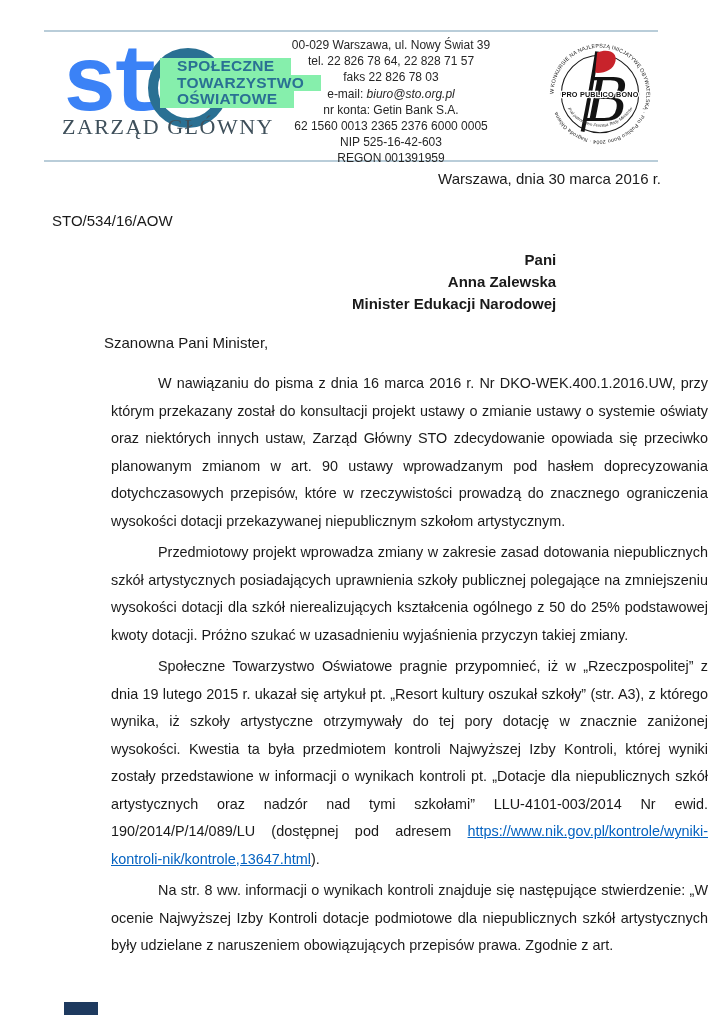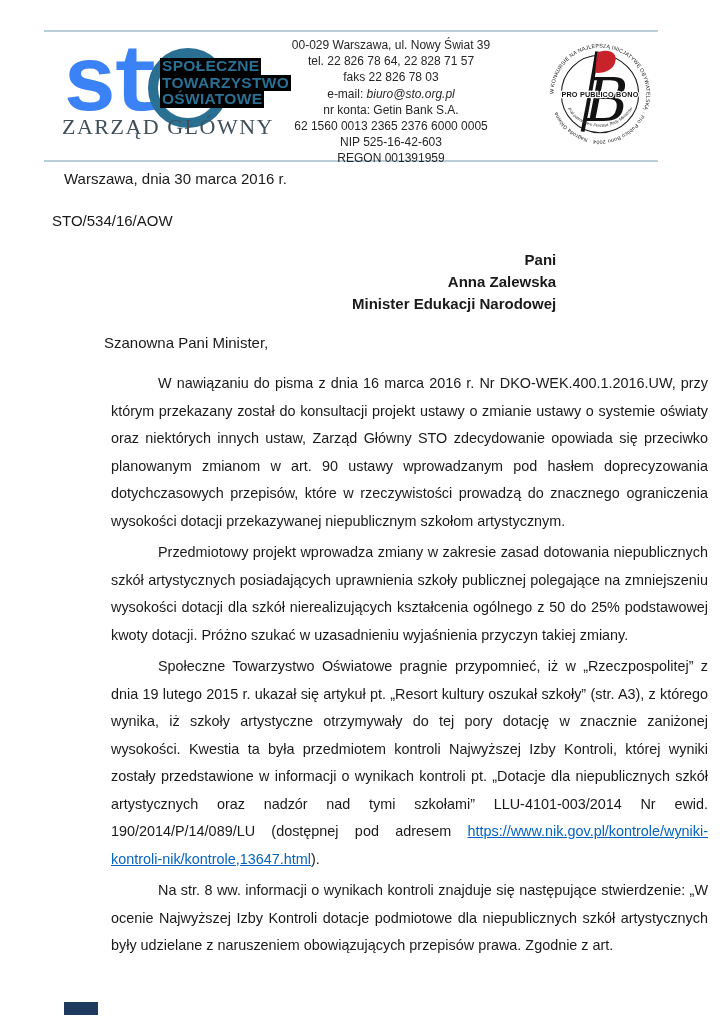--- a/index.html
+++ b/index.html
@@ -25,39 +25,39 @@
   }
   .logo-ring{
     position:absolute;left:148px;top:48px;
     width:60px;height:60px;border:10px solid #2a7093;border-radius:50%;
   }
   .logo-org{
     position:absolute;left:160px;top:58px;
     font-weight:bold;font-size:15.5px;line-height:16.5px;
     letter-spacing:.3px;color:#2a7093;white-space:nowrap;
   }
-  .logo-org span{display:inline-block;background:#000000;padding:0 2px;}
+  .logo-org span{display:inline-block;background:#86efac;padding:0 17px;}
   .logo-division{
     position:absolute;left:62px;top:114px;
     font-family:"Liberation Serif",serif;
     font-size:22px;letter-spacing:1.5px;color:#3f505b;white-space:nowrap;text-align:center;
   }
 
   
   .contact{
     position:absolute;left:271px;top:37px;width:240px;
     text-align:center;font-size:12px;line-height:16.2px;color:#262626;
   }
   .contact .em{font-style:italic;}
 
   
   .seal{position:absolute;left:542px;top:36px;width:116px;height:116px;}
 
   
-  .dateline{position:absolute;left:64px;top:170px;width:597px;text-align:left;font-size:15px;}
+  .dateline{position:absolute;left:64px;top:170px;width:597px;text-align:right;font-size:15px;}
   .reference{position:absolute;left:52px;top:212px;font-size:15px;}
   .recipient{position:absolute;left:352px;top:249px;font-size:15px;line-height:22px;font-weight:bold;text-align:right;}
   .salutation{position:absolute;left:64px;top:334px;font-size:15px;margin-left:40px;}
   .body{
     position:absolute;left:64px;top:370px;width:597px;
     font-size:14.4px;line-height:27.5px;text-align:justify;margin-left:47px;
   }
   .body p{margin:0 0 4px 0;text-indent:47px;}
   .doc-link{color:#0563c1;text-decoration:underline;overflow-wrap:anywhere;cursor:pointer;}
   .footer-mark{position:absolute;left:64px;top:1002px;width:34px;height:13px;background:#1e3a5f;}

